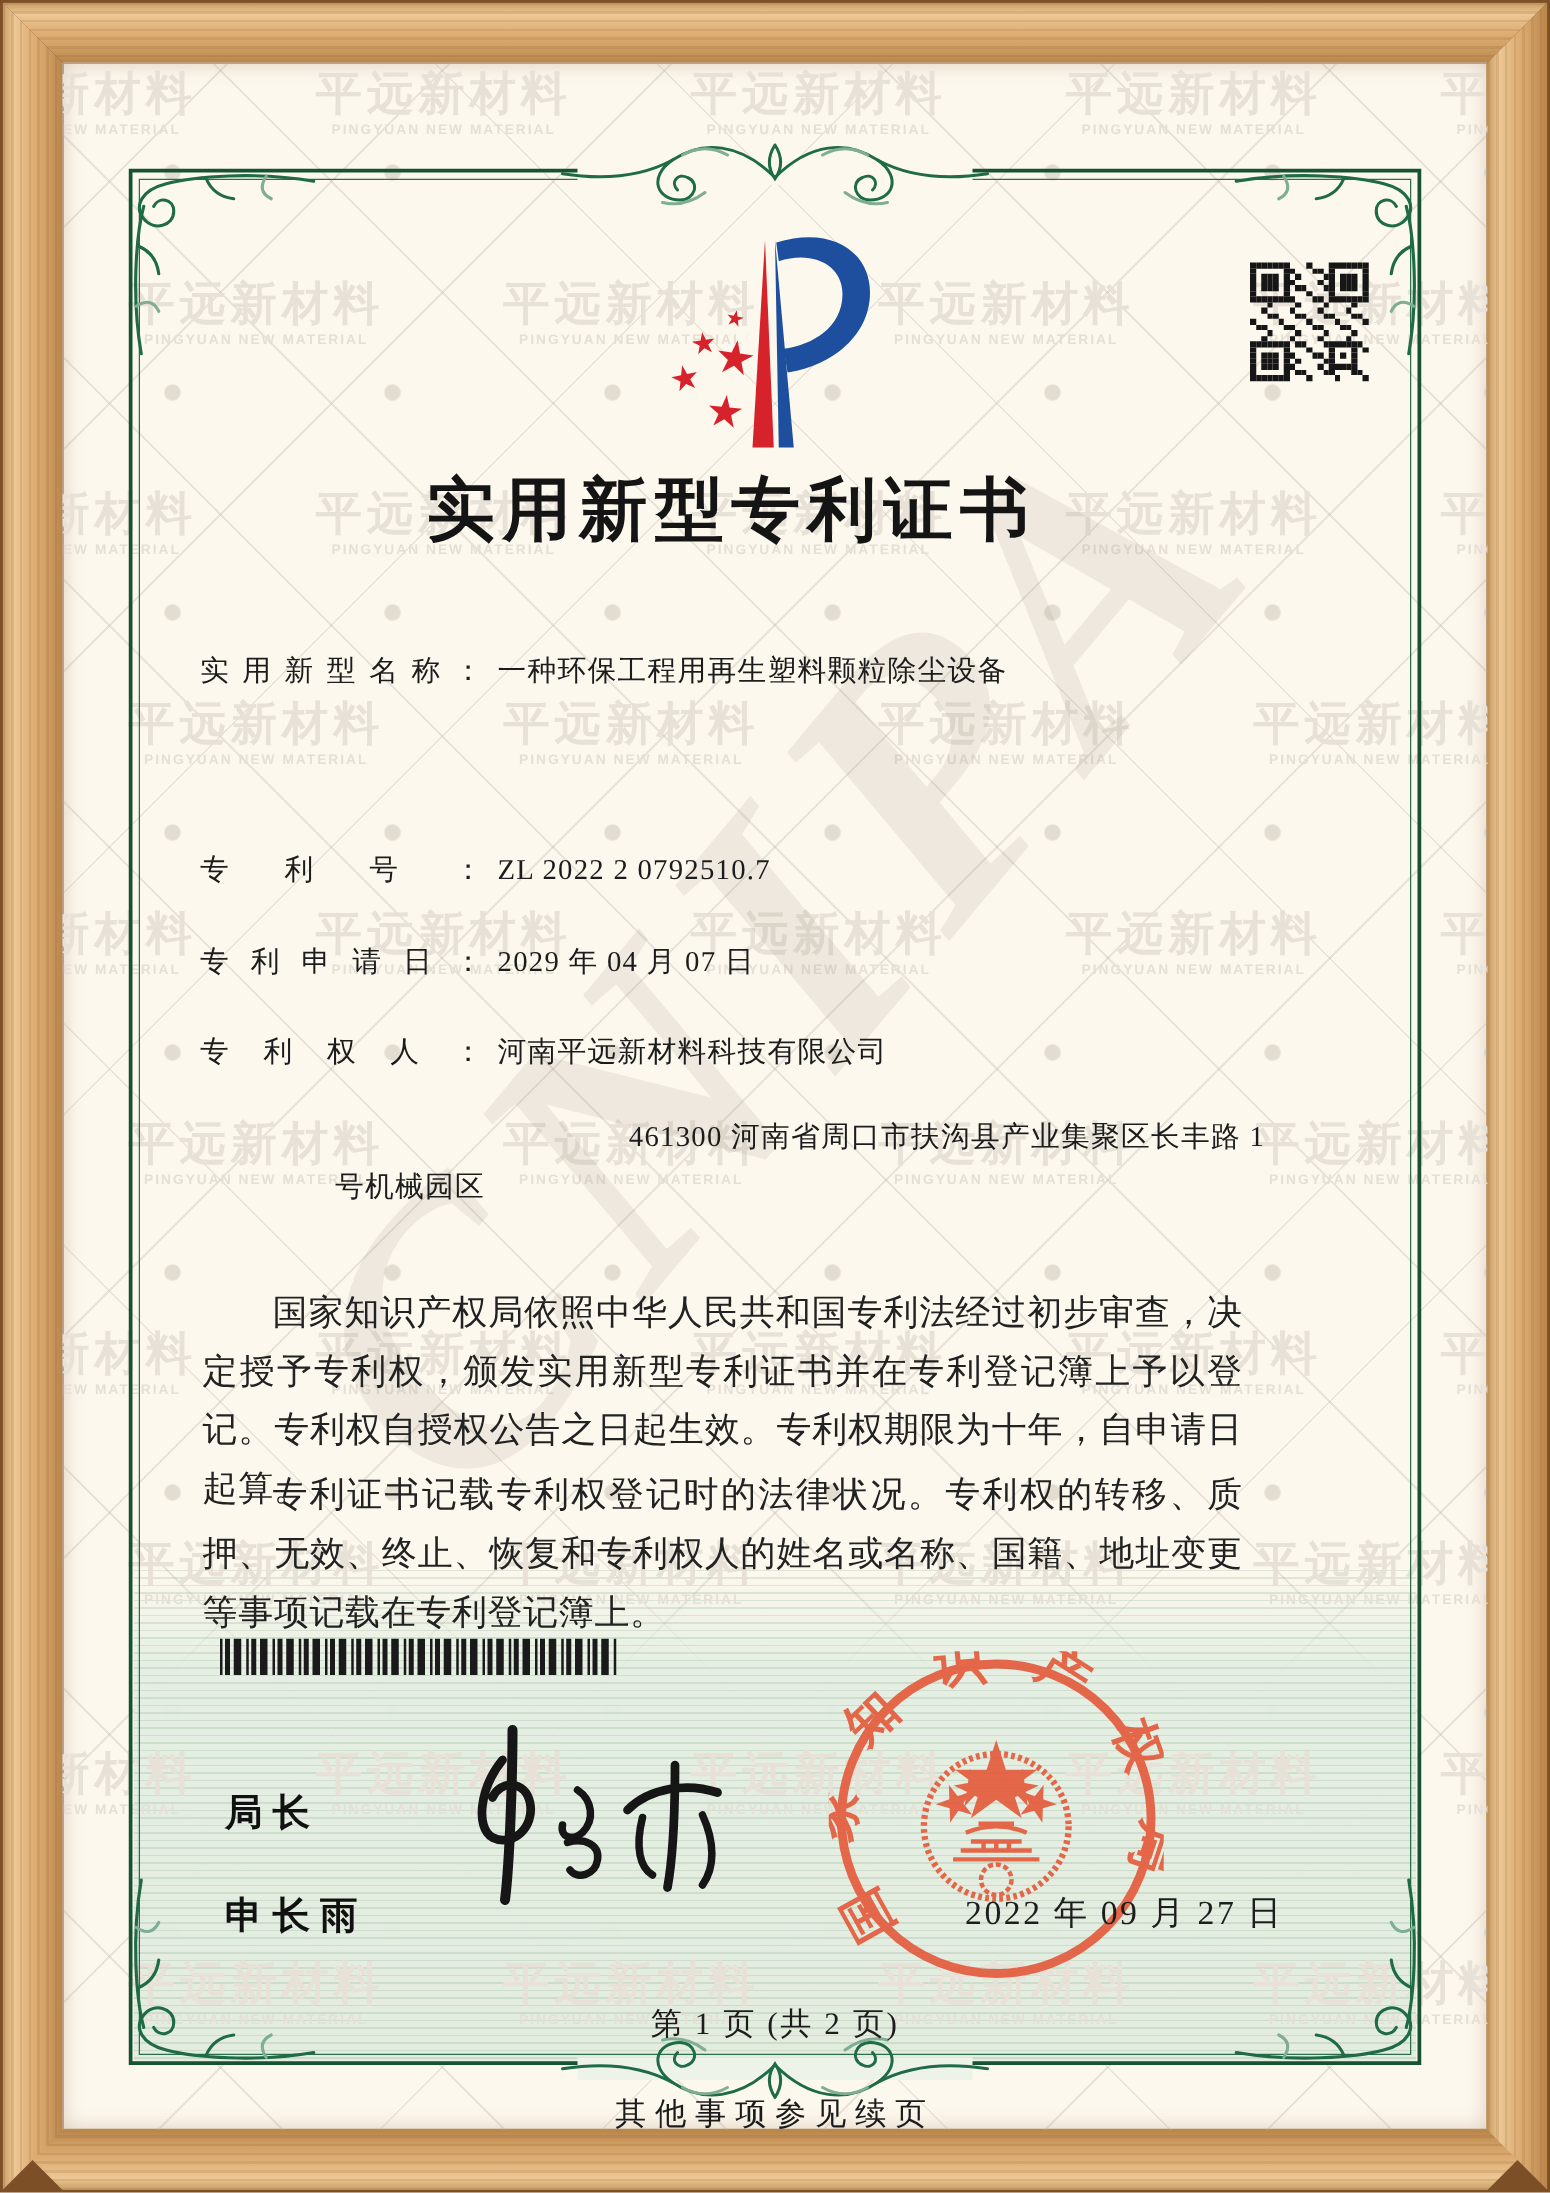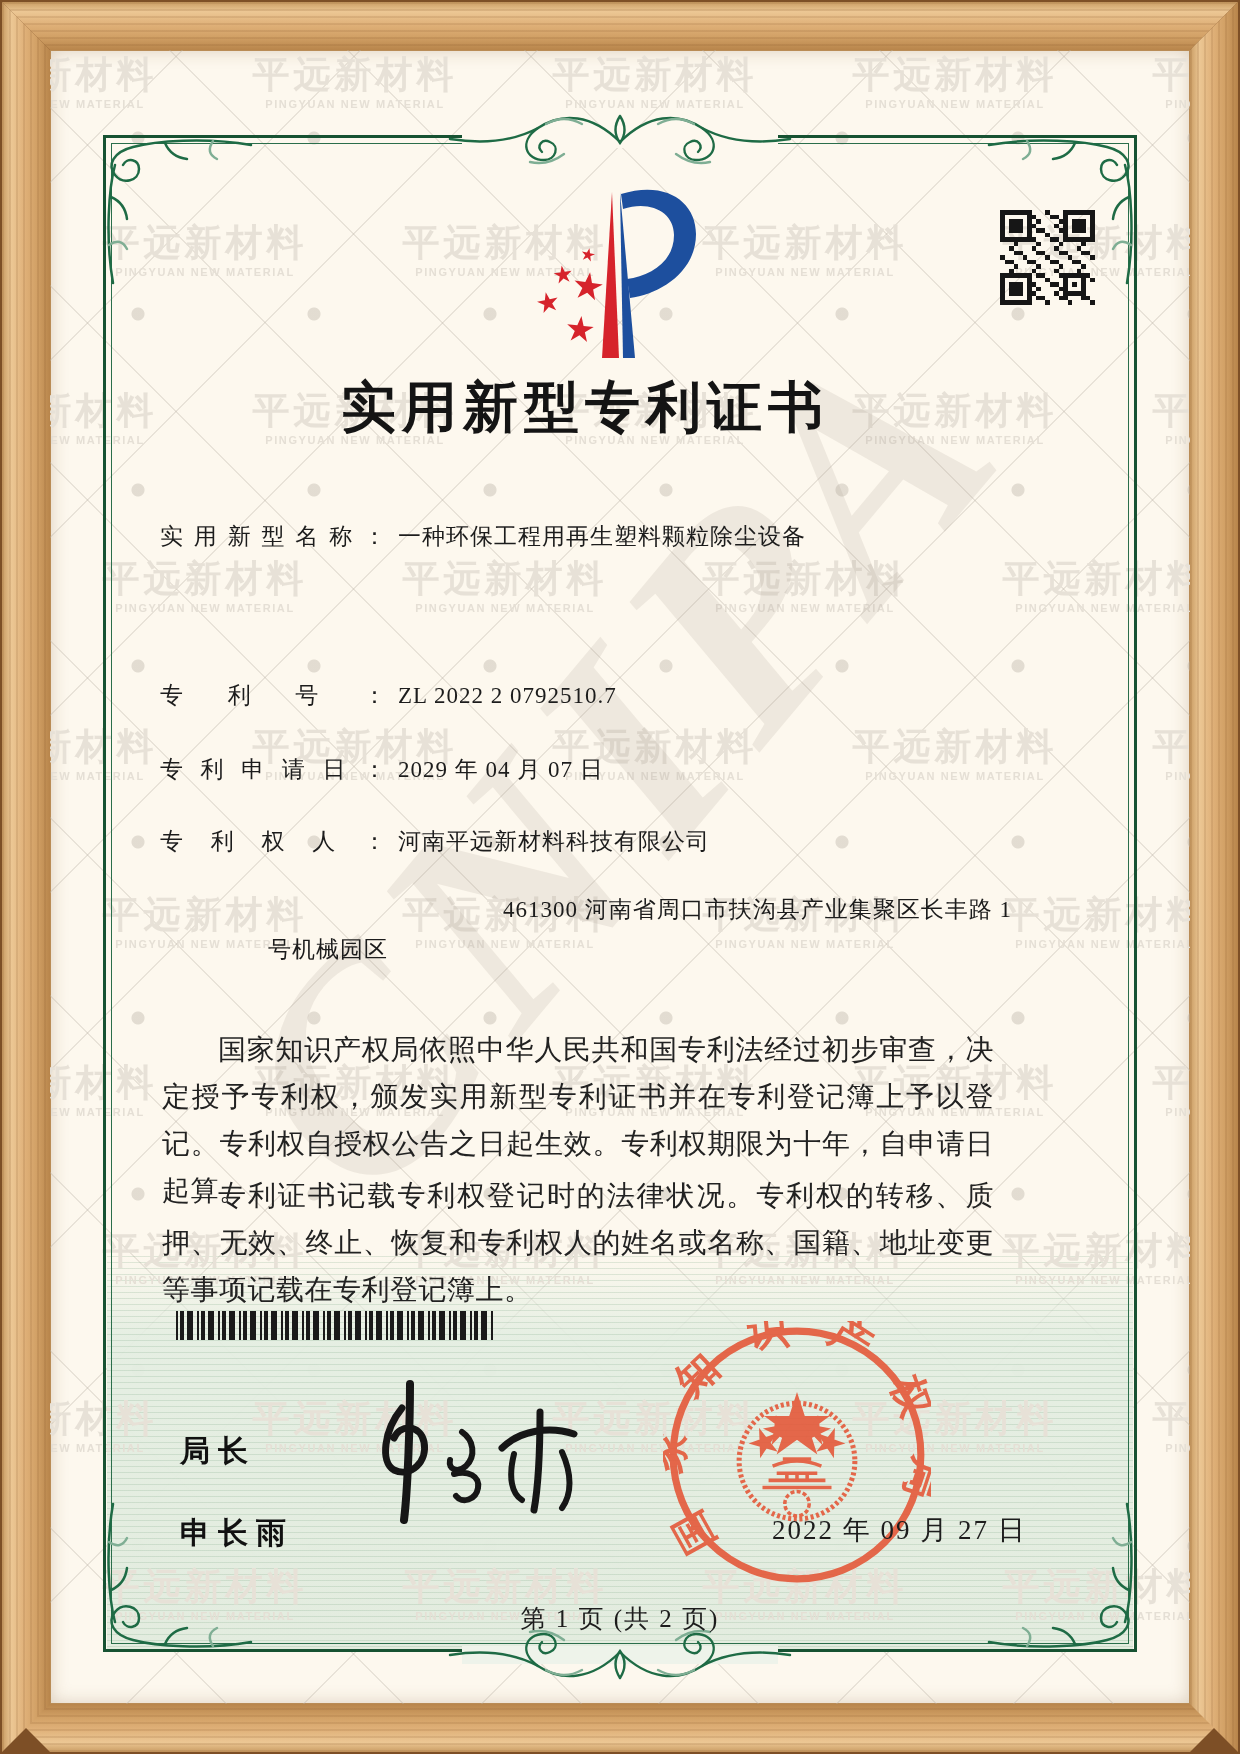--- a/index.html
+++ b/index.html
@@ -667,14 +667,15 @@
               <path d="M-14,-2 h28"></path>
             <path d="M-10,12 v7 M0,12 v7 M10,12 v7"></path>
           </g>
           <circle cy="42" r="12" fill="none" stroke-width="3.5" stroke-dasharray="4,2.2"></circle>
         </g>
       </g>
     </svg>
     <div class="seal-date">2022 年 09 月 27 日</div>
 
     <div class="page-num">第 1 页 (共 2 页)</div>
+    <div class="cont-note">其他事项参见续页</div>
   </div>
 </div>
 
 </body></html>

